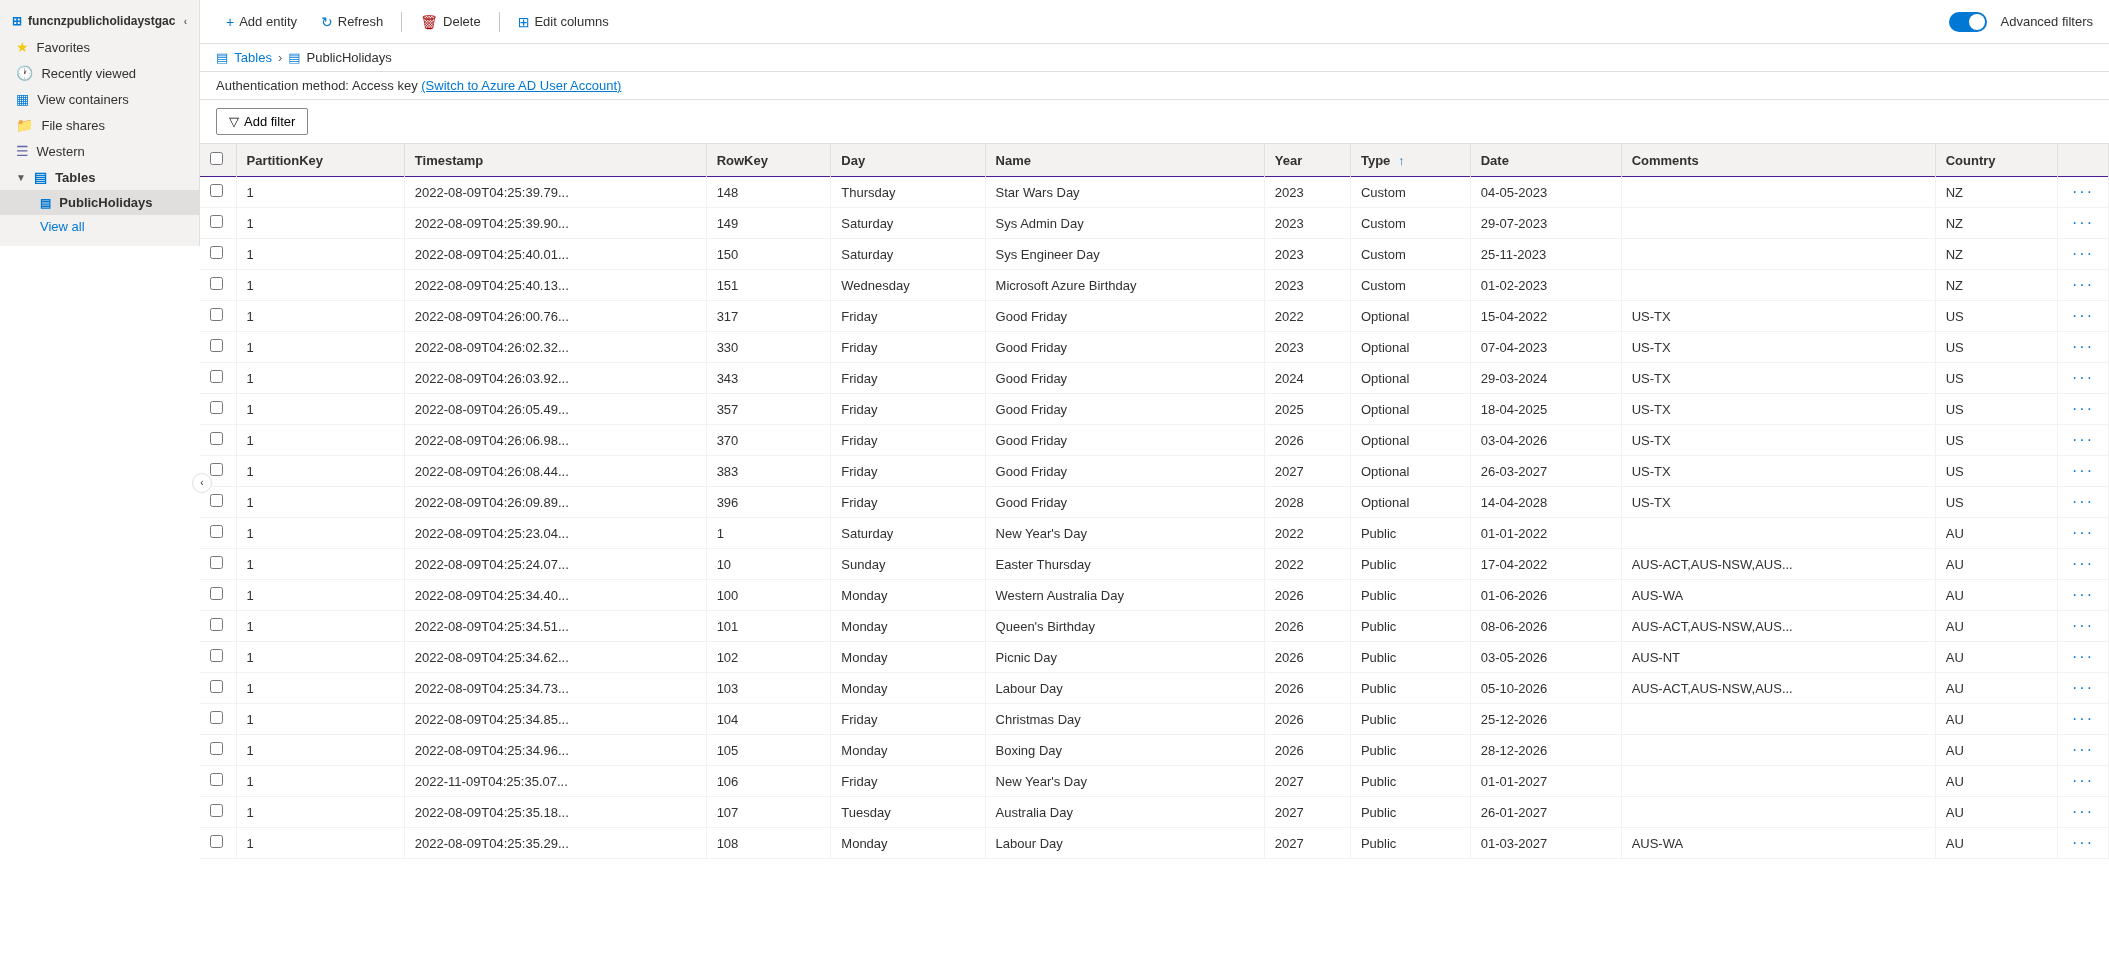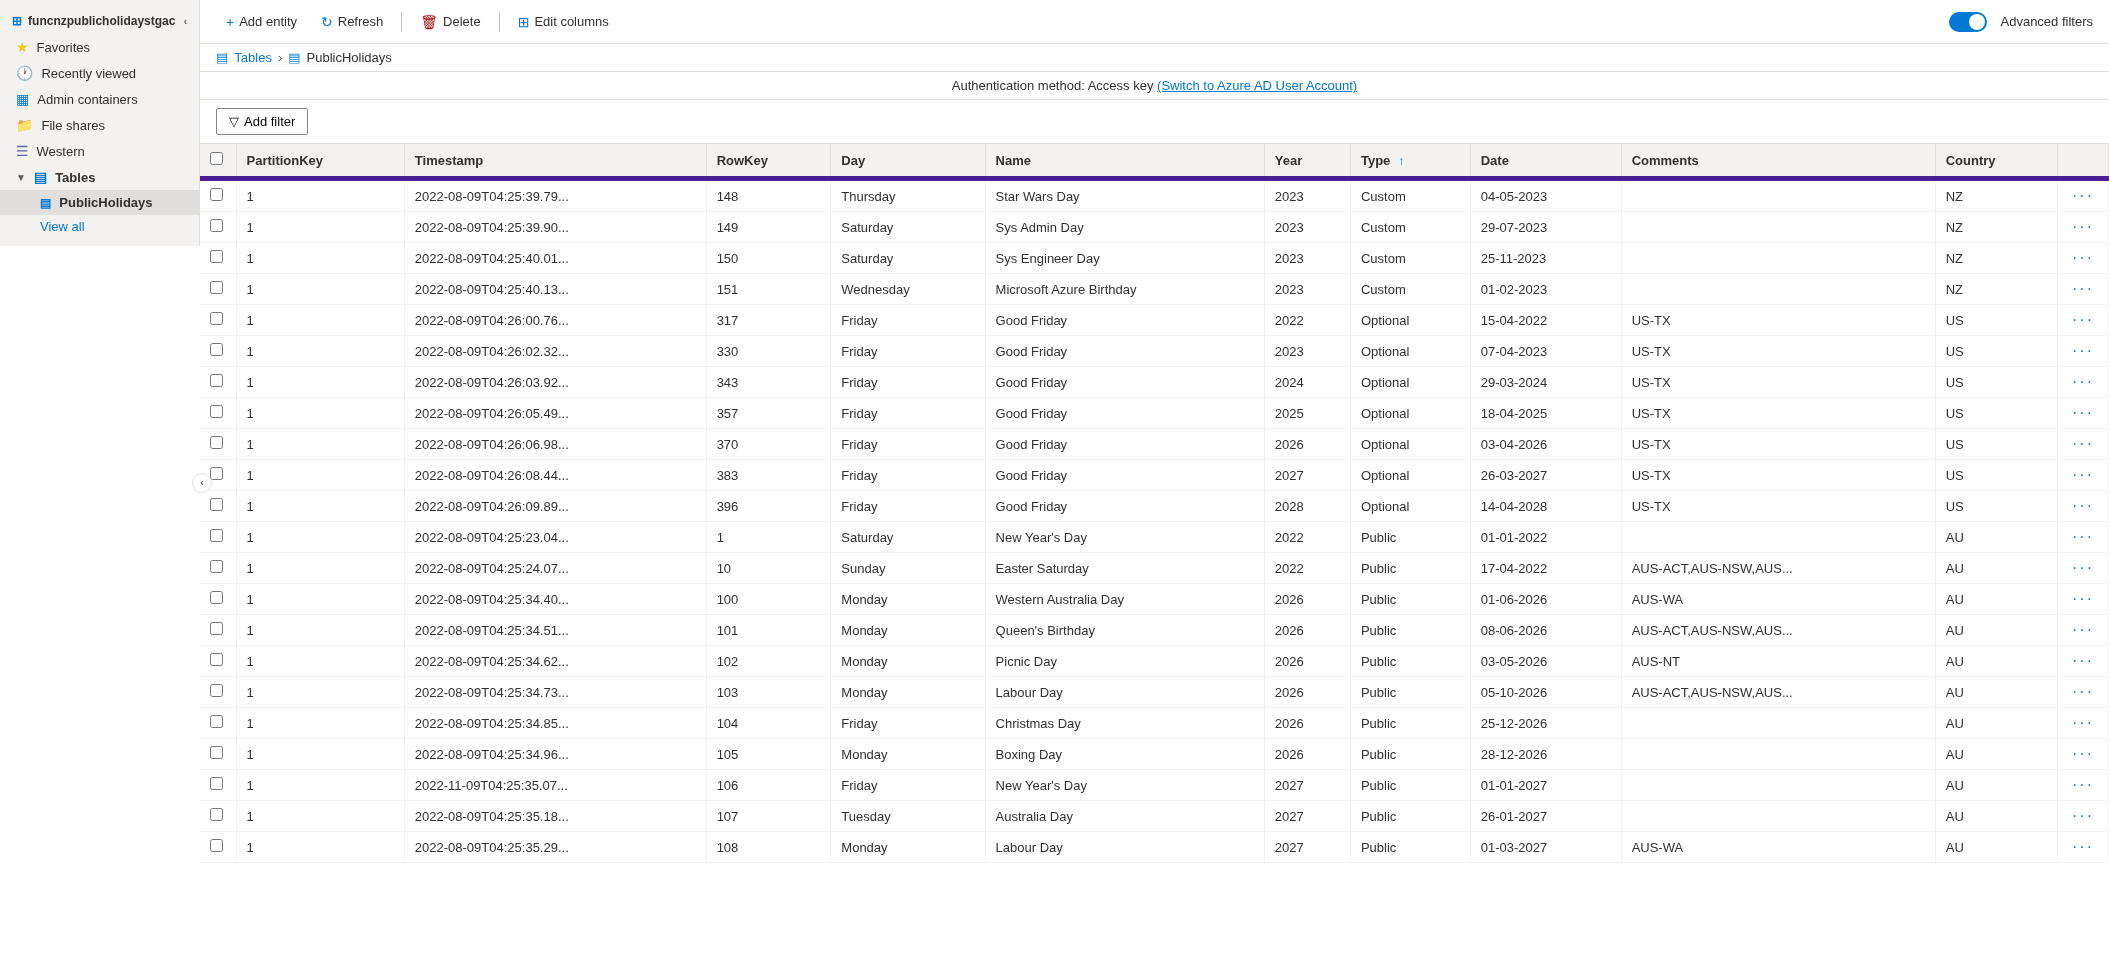--- a/index.html
+++ b/index.html
@@ -99,21 +99,20 @@
     }
     .breadcrumb a { color: #0078d4; text-decoration: none; }
     .breadcrumb .sep { color: #605e5c; }
 
     
     .auth-method {
       padding: 6px 16px;
       font-size: 13px;
       color: #323130;
       border-bottom: 1px solid #e1dfdd;
-      text-align: center;
     }
     .auth-method a { color: #0078d4; }
 
     
     .filter-bar {
       display: flex;
       align-items: center;
       padding: 8px 16px;
       border-bottom: 1px solid #e1dfdd;
       gap: 8px;
@@ -142,21 +141,21 @@
       flex: 1;
       overflow: auto;
     }
     table {
       width: 100%;
       border-collapse: collapse;
       font-size: 13px;
     }
     thead tr {
       background: #f3f2f1;
-      border-bottom: 5px solid #4c1d95;
+      border-bottom: 1px solid #4c1d95;
       position: sticky;
       top: 0;
       z-index: 10;
     }
     th {
       text-align: left;
       padding: 8px 10px;
       font-weight: 600;
       color: #323130;
       border-right: 1px solid #e1dfdd;
@@ -226,21 +225,21 @@
       <span>Favorites</span>
     </div>
 
     <div class="sidebar-item">
       <span class="icon" style="color:#0078d4;">🕐</span>
       <span>Recently viewed</span>
     </div>
 
     <div class="sidebar-item">
       <span class="icon" style="color:#0078d4;">▦</span>
-      <span>Admin containers</span>
+      <span>View containers</span>
     </div>
 
     <div class="sidebar-item">
       <span class="icon" style="color:#0078d4;">📁</span>
       <span>File shares</span>
     </div>
 
     <div class="sidebar-item">
       <span class="icon" style="color:#6264a7;">☰</span>
       <span>Western</span>
@@ -528,21 +527,21 @@
       <td><button class="more-btn">···</button></td>
     </tr>
           <tr>
       <td class="checkbox-col">
         <input type="checkbox" style="">
       </td>
       <td>1</td>
       <td>2022-08-09T04:25:24.07...</td>
       <td>10</td>
       <td>Sunday</td>
-      <td>Easter Saturday</td>
+      <td>Easter Thursday</td>
       <td>2022</td>
       <td>Public</td>
       <td>17-04-2022</td>
       <td>AUS-ACT,AUS-NSW,AUS...</td>
       <td>AU</td>
       <td><button class="more-btn">···</button></td>
     </tr>
           <tr>
       <td class="checkbox-col">
         <input type="checkbox" style="">

